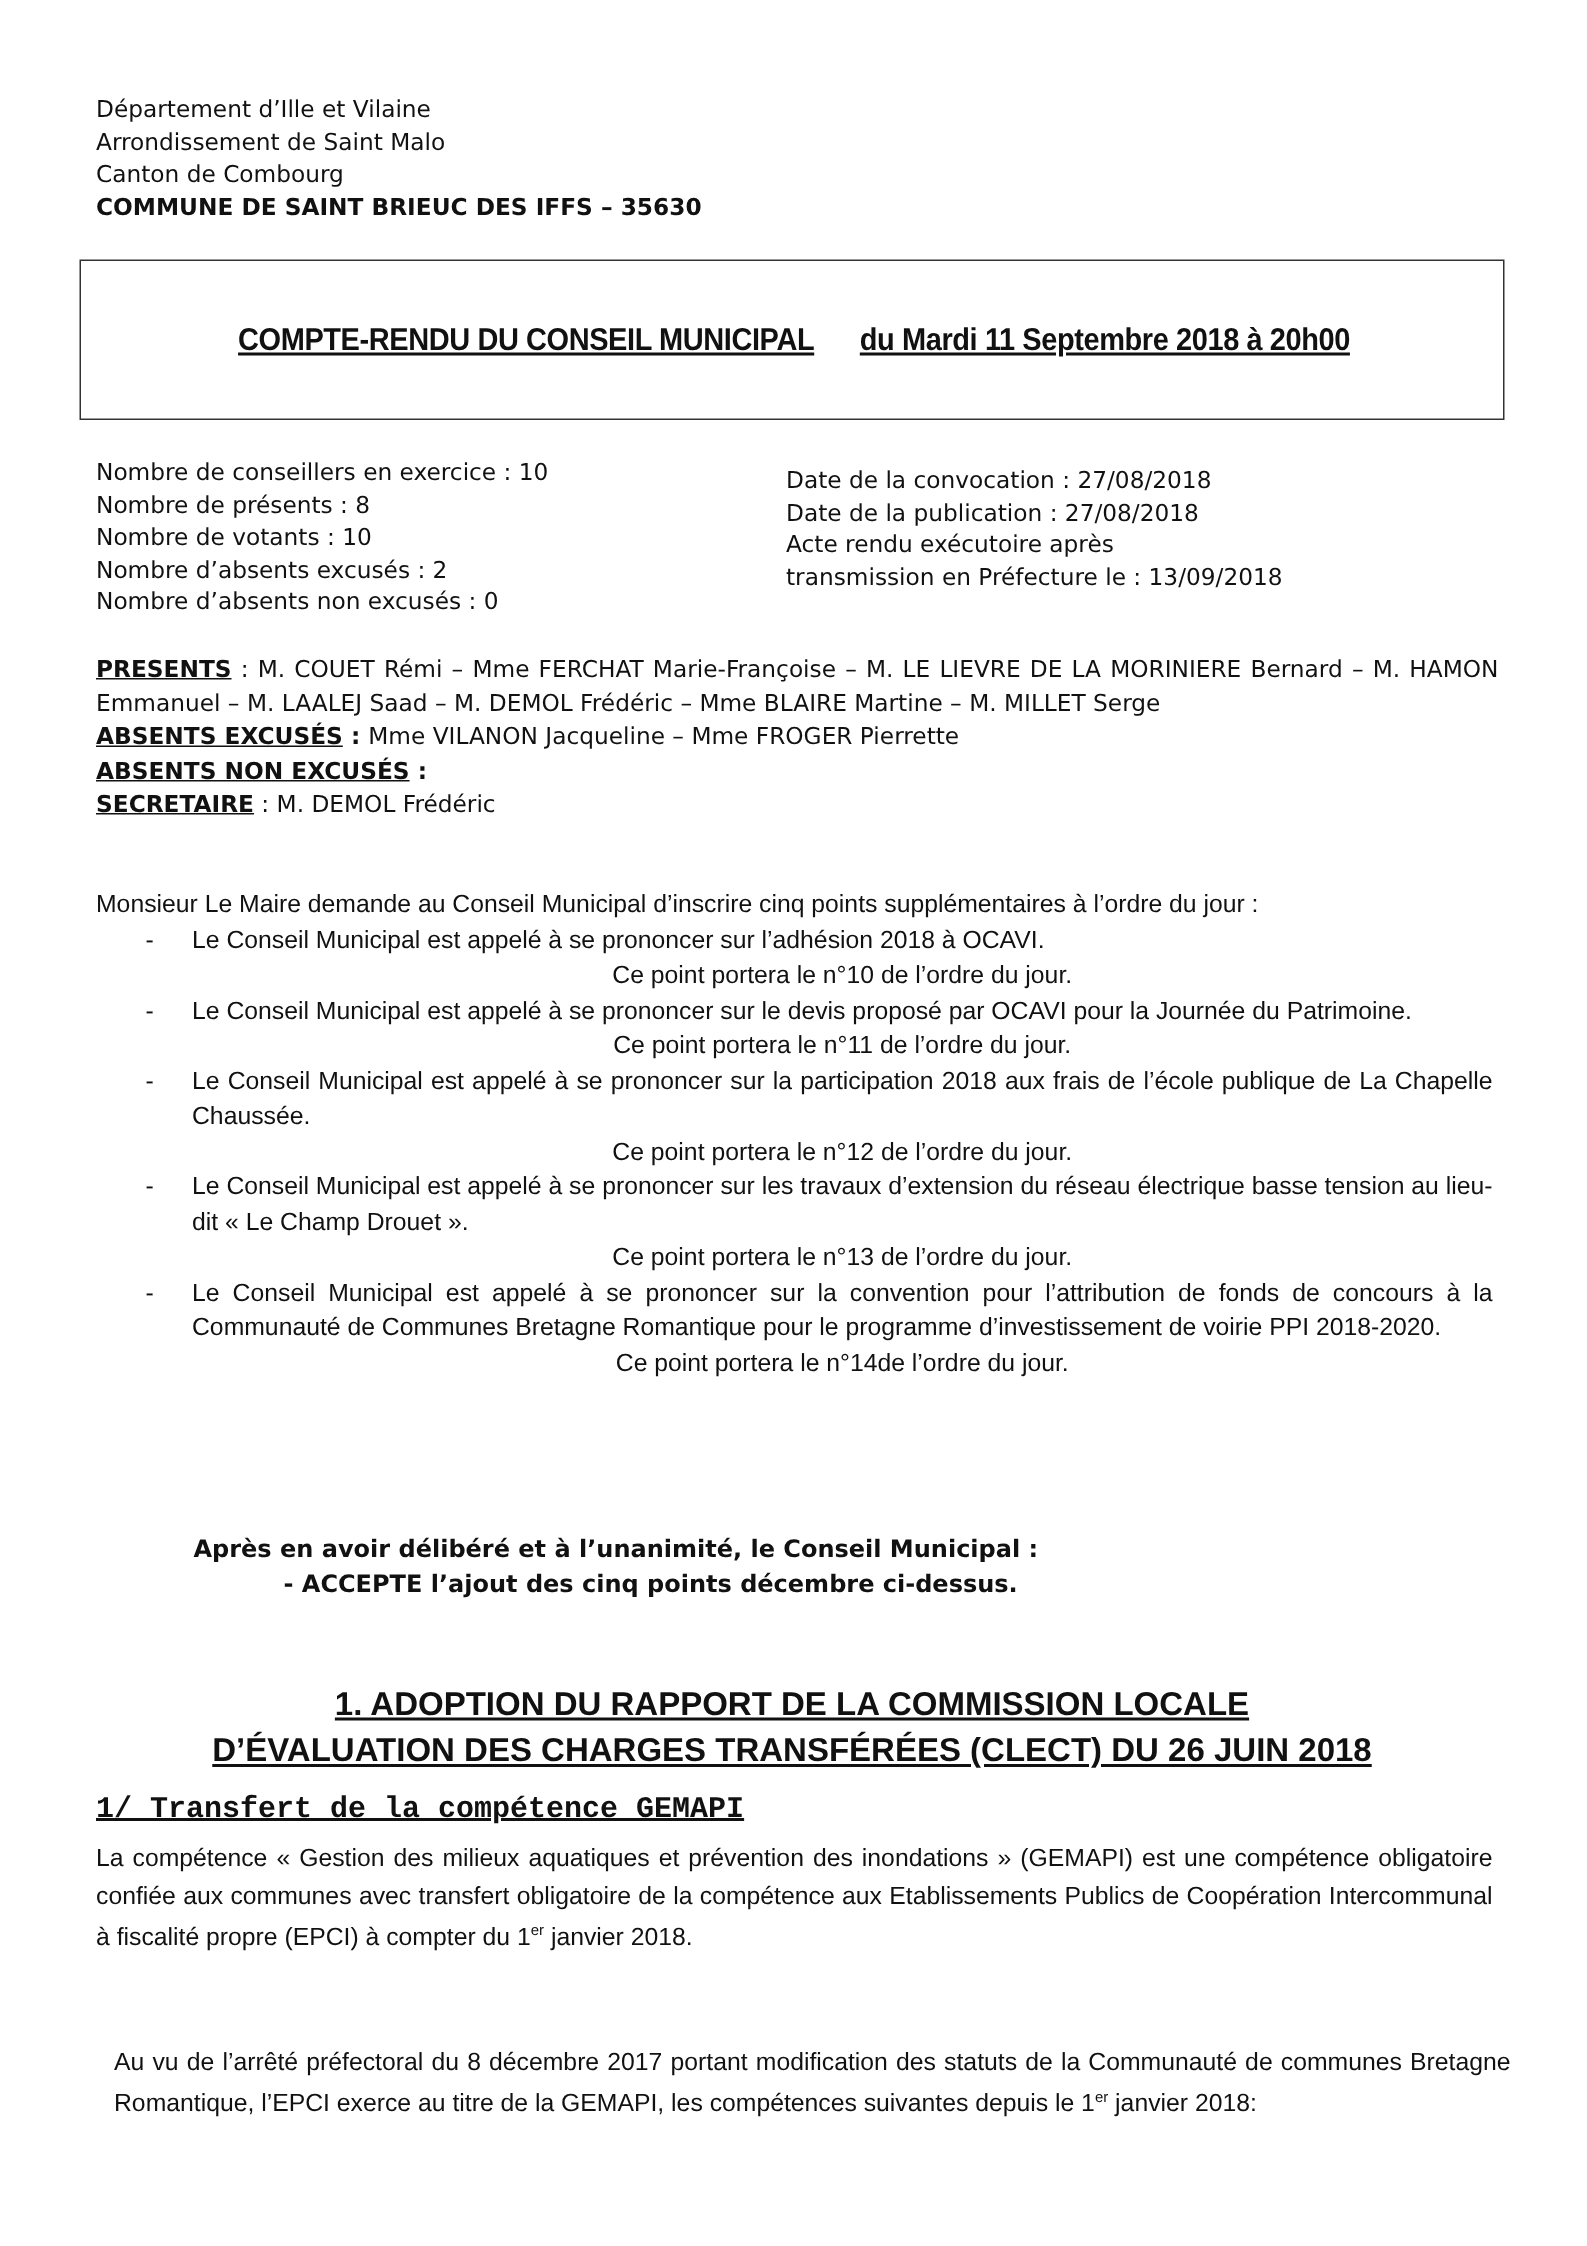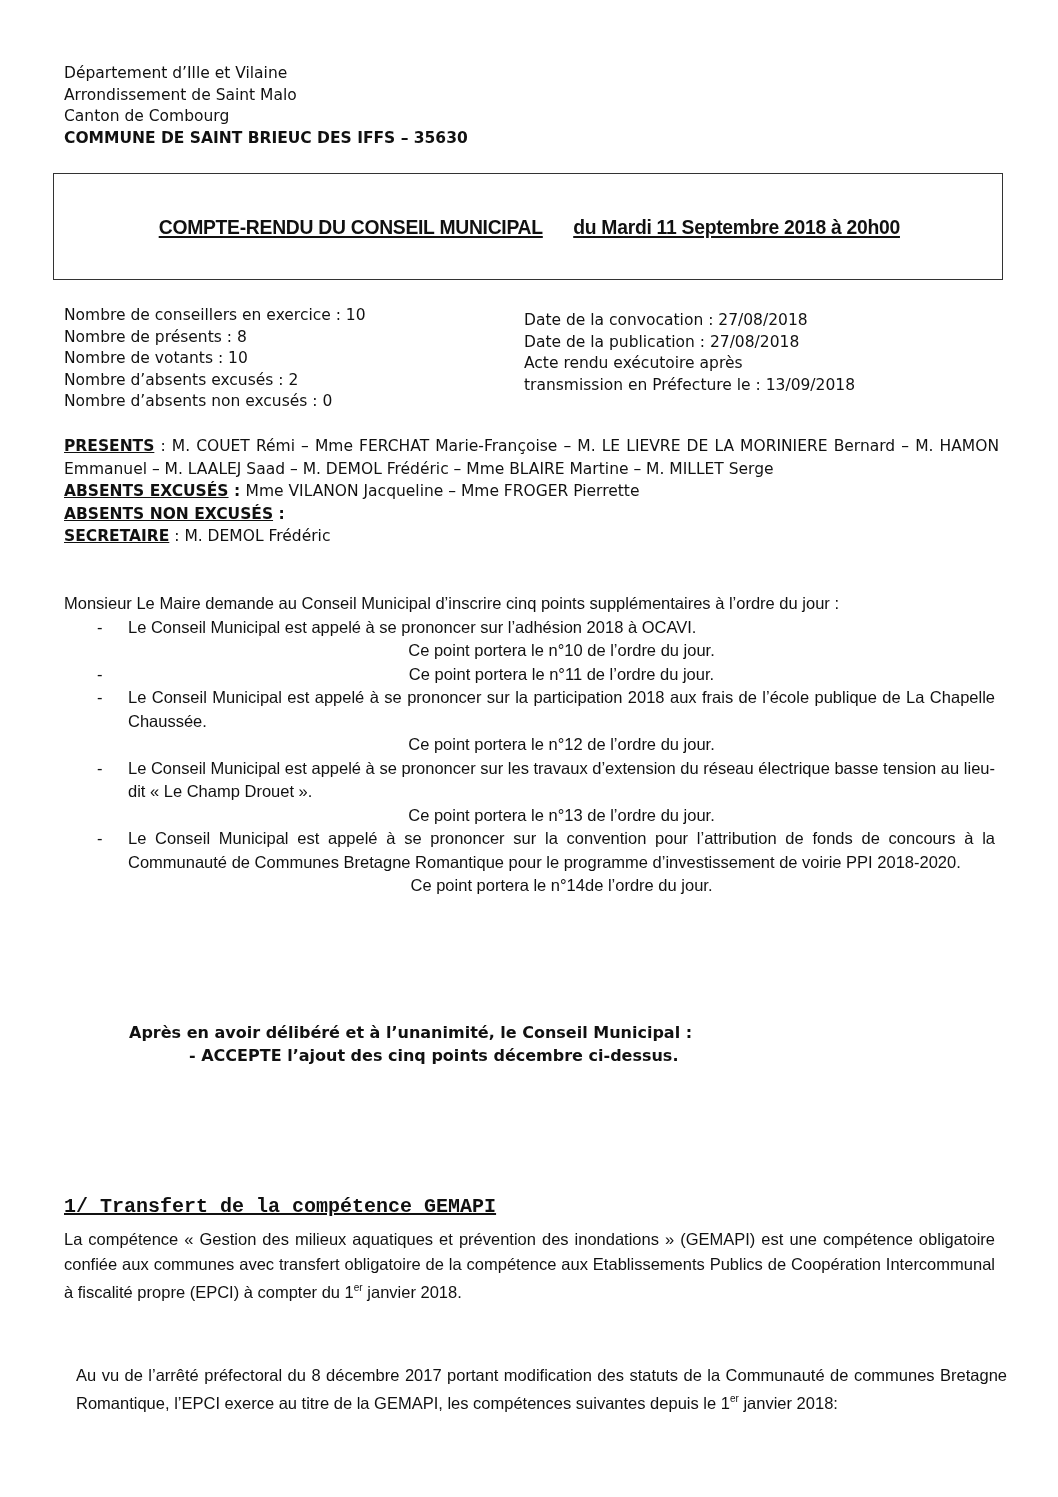--- a/index.html
+++ b/index.html
@@ -85,32 +85,36 @@
     <p><span class="lbl">PRESENTS</span><span> : M. COUET Rémi – Mme FERCHAT Marie-Françoise – M. LE LIEVRE DE LA MORINIERE Bernard – M. HAMON Emmanuel – M. LAALEJ Saad – M. DEMOL Frédéric – Mme BLAIRE Martine – M. MILLET Serge</span></p>
     <p><span class="lbl">ABSENTS EXCUSÉS</span><span class="colon-bold"> : </span><span>Mme VILANON Jacqueline – Mme FROGER Pierrette</span></p>
     <p><span class="lbl">ABSENTS NON EXCUSÉS</span><span class="colon-bold"> :</span></p>
     <p><span class="lbl">SECRETAIRE</span><span> : M. DEMOL Frédéric</span></p>
   </div>
 
   <div class="agenda">
     <p>Monsieur Le Maire demande au Conseil Municipal d’inscrire cinq points supplémentaires à l’ordre du jour :</p>
     <ul>
       <li><span class="dash">-</span><span>Le Conseil Municipal est appelé à se prononcer sur l’adhésion 2018 à OCAVI.</span><span class="sub">Ce point portera le n°10 de l’ordre du jour.</span></li>
-      <li><span class="dash">-</span><span class="sub">Ce point portera le n°11 de l’ordre du jour.</span></li>
+      <li><span class="dash">-</span><span>Le Conseil Municipal est appelé à se prononcer sur le devis proposé par OCAVI pour la Journée du Patrimoine.</span><span class="sub">Ce point portera le n°11 de l’ordre du jour.</span></li>
       <li><span class="dash">-</span><span>Le Conseil Municipal est appelé à se prononcer sur la participation 2018 aux frais de l’école publique de La Chapelle Chaussée.</span><span class="sub">Ce point portera le n°12 de l’ordre du jour.</span></li>
       <li><span class="dash">-</span><span>Le Conseil Municipal est appelé à se prononcer sur les travaux d’extension du réseau électrique basse tension au lieu-dit « Le Champ Drouet ».</span><span class="sub">Ce point portera le n°13 de l’ordre du jour.</span></li>
       <li><span class="dash">-</span><span>Le Conseil Municipal est appelé à se prononcer sur la convention pour l’attribution de fonds de concours à la Communauté de Communes Bretagne Romantique pour le programme d’investissement de voirie PPI 2018-2020.</span><span class="sub">Ce point portera le n°14de l’ordre du jour.</span></li>
     </ul>
   </div>
 
   <div class="decision">
     <div>Après en avoir délibéré et à l’unanimité, le Conseil Municipal :</div>
     <div class="accept">- ACCEPTE l’ajout des cinq points décembre ci-dessus.</div>
   </div>
 
+  <div class="section-title">
+    <div>1. ADOPTION DU RAPPORT DE LA COMMISSION LOCALE</div>
+    <div>D’ÉVALUATION DES CHARGES TRANSFÉRÉES (CLECT) DU 26 JUIN 2018</div>
+  </div>
 
   <div class="subhead">1/ Transfert de la compétence GEMAPI</div>
 
   <p class="gemapi"><span>La compétence « Gestion des milieux aquatiques et prévention des inondations » (GEMAPI) est une compétence obligatoire confiée aux communes avec transfert obligatoire de la compétence aux Etablissements Publics de Coopération Intercommunal à fiscalité propre (EPCI) à compter du 1</span><sup>er</sup><span> janvier 2018.</span></p>
 
   <p class="arrete"><span>Au vu de l’arrêté préfectoral du 8 décembre 2017 portant modification des statuts de la Communauté de communes Bretagne Romantique, l’EPCI exerce au titre de la GEMAPI, les compétences suivantes depuis le 1</span><sup>er</sup><span> janvier 2018:</span></p>
 
 </div>
 
 </body></html>

